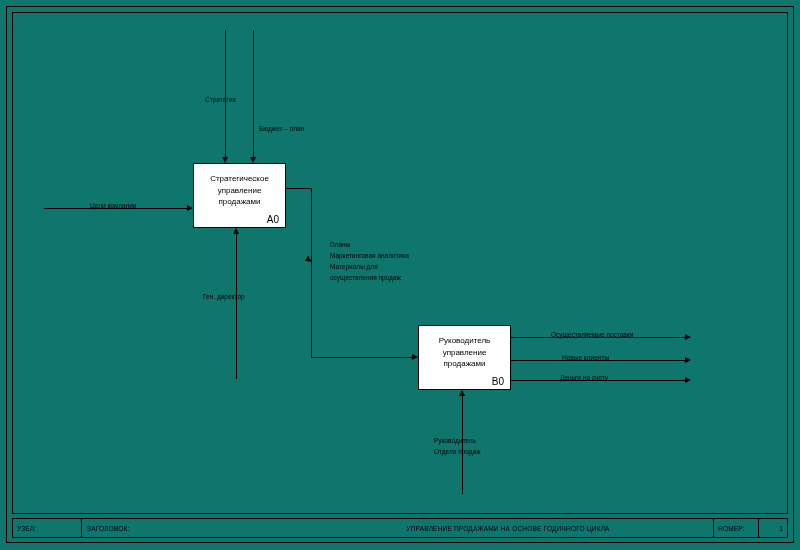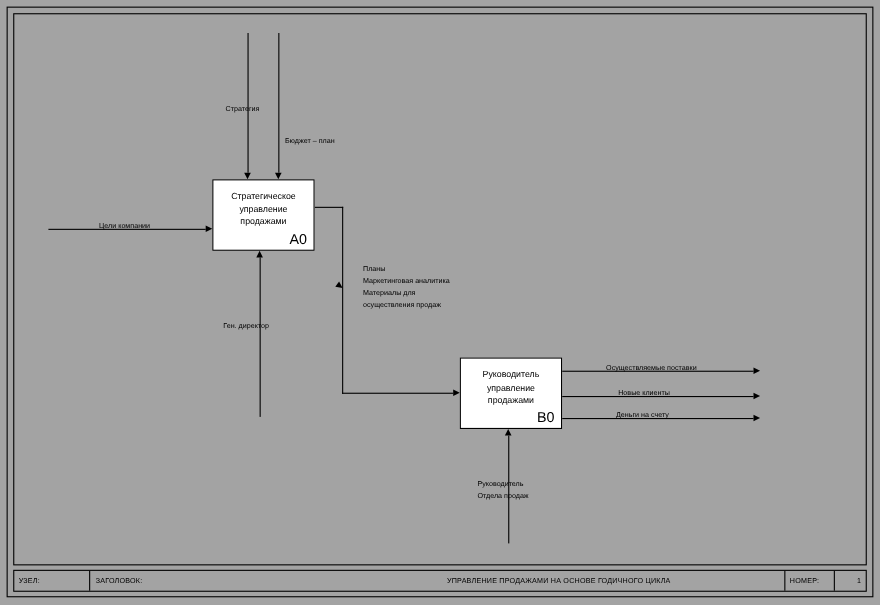--- a/index.html
+++ b/index.html
@@ -7,21 +7,21 @@
     padding: 0;
     background: #ffffff;
   }
   body {
     font-family: "Liberation Sans", sans-serif;
   }
   #canvas {
     position: relative;
     width: 800px;
     height: 550px;
-    background: #a3a3a3;
+    background: #0f766e;
     overflow: hidden;
   }
   .frame {
     position: absolute;
     border: 1px solid #000000;
     box-sizing: border-box;
   }
   .outer-frame {
     left: 6px;
     top: 6px;
@@ -77,21 +77,21 @@
     right: 0;
     text-align: center;
     font-size: 8px;
     line-height: 11.5px;
     color: #000000;
   }
   .box-code {
     position: absolute;
     right: 6px;
     bottom: 2px;
-    font-size: 13px;
+    font-size: 10px;
     color: #000000;
   }
   #box-a0 {
     left: 193px;
     top: 163px;
     width: 93px;
     height: 65px;
   }
   #box-a0 .box-label { top: 9px; }
   #box-b0 {

